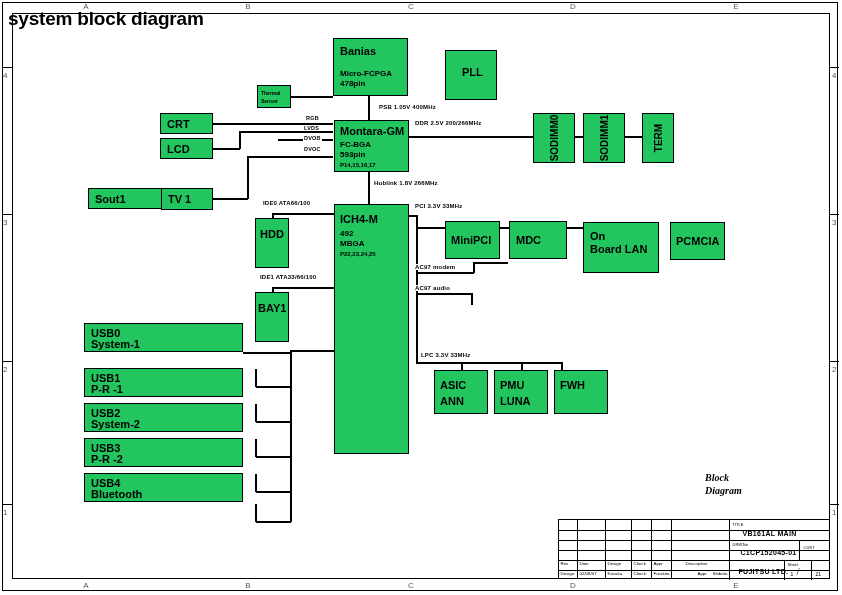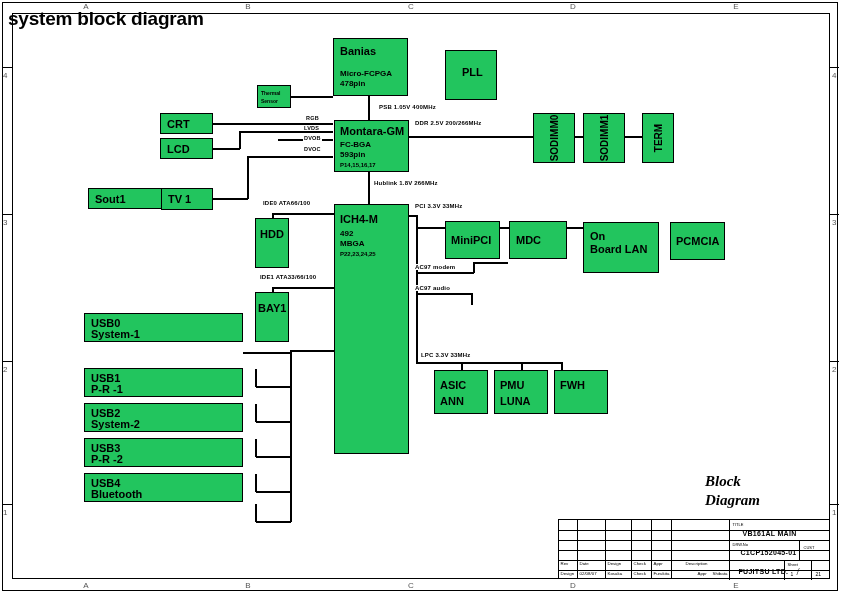--- a/index.html
+++ b/index.html
@@ -45,21 +45,21 @@
   .wh{height:1.5px;}
   .wv{width:1.5px;}
 
   
   .netlbl{position:absolute;font-size:5.5px;font-weight:bold;letter-spacing:.2px;
           white-space:nowrap;z-index:6;background:#fff;padding:0 1px;}
   .netlbl.md{font-size:6px;}
 
   
   .caption{position:absolute;font-family:"Liberation Serif", serif;
-           font-style:italic;font-weight:bold;font-size:15px;line-height:1.25;
+           font-style:italic;font-weight:bold;font-size:10px;line-height:1.25;
            text-align:left;}
 
   
   .tb{position:absolute;left:558px;top:519px;width:272px;height:60px;
       border:1px solid #000;box-sizing:border-box;background:#fff;z-index:8;
       font-size:4.6px;}
   .tb div{position:absolute;box-sizing:border-box;}
   .tb .hl{border-top:1px solid #000;left:0;width:100%;height:0;}
   .tb .vl{border-left:1px solid #000;top:0;height:100%;width:0;}
   .tb .cell{font-size:4.4px;padding:1px 1.5px;white-space:nowrap;overflow:hidden;}
@@ -256,21 +256,21 @@
     <span class="l1 b-name" style="left:5px;top:24px">ANN</span>
   </div>
   <div class="blk" style="left:494px;top:370px;width:54px;height:44px">
     <span class="l1 b-name" style="left:5px;top:8px">PMU</span>
     <span class="l1 b-name" style="left:5px;top:24px">LUNA</span>
   </div>
   <div class="blk" style="left:554px;top:370px;width:54px;height:44px">
     <span class="l1 b-name" style="left:5px;top:8px">FWH</span>
   </div>
 
-  <div class="blk" style="left:84px;top:313px;width:159px;height:29px">
+  <div class="blk" style="left:84px;top:323px;width:159px;height:29px">
     <span class="l1 b-name" style="left:6px;top:3px">USB0</span>
     <span class="l1 b-name" style="left:6px;top:14px">System-1</span>
   </div>
   <div class="blk" style="left:84px;top:368px;width:159px;height:29px">
     <span class="l1 b-name" style="left:6px;top:3px">USB1</span>
     <span class="l1 b-name" style="left:6px;top:14px">P-R -1</span>
   </div>
   <div class="blk" style="left:84px;top:403px;width:159px;height:29px">
     <span class="l1 b-name" style="left:6px;top:3px">USB2</span>
     <span class="l1 b-name" style="left:6px;top:14px">System-2</span>

